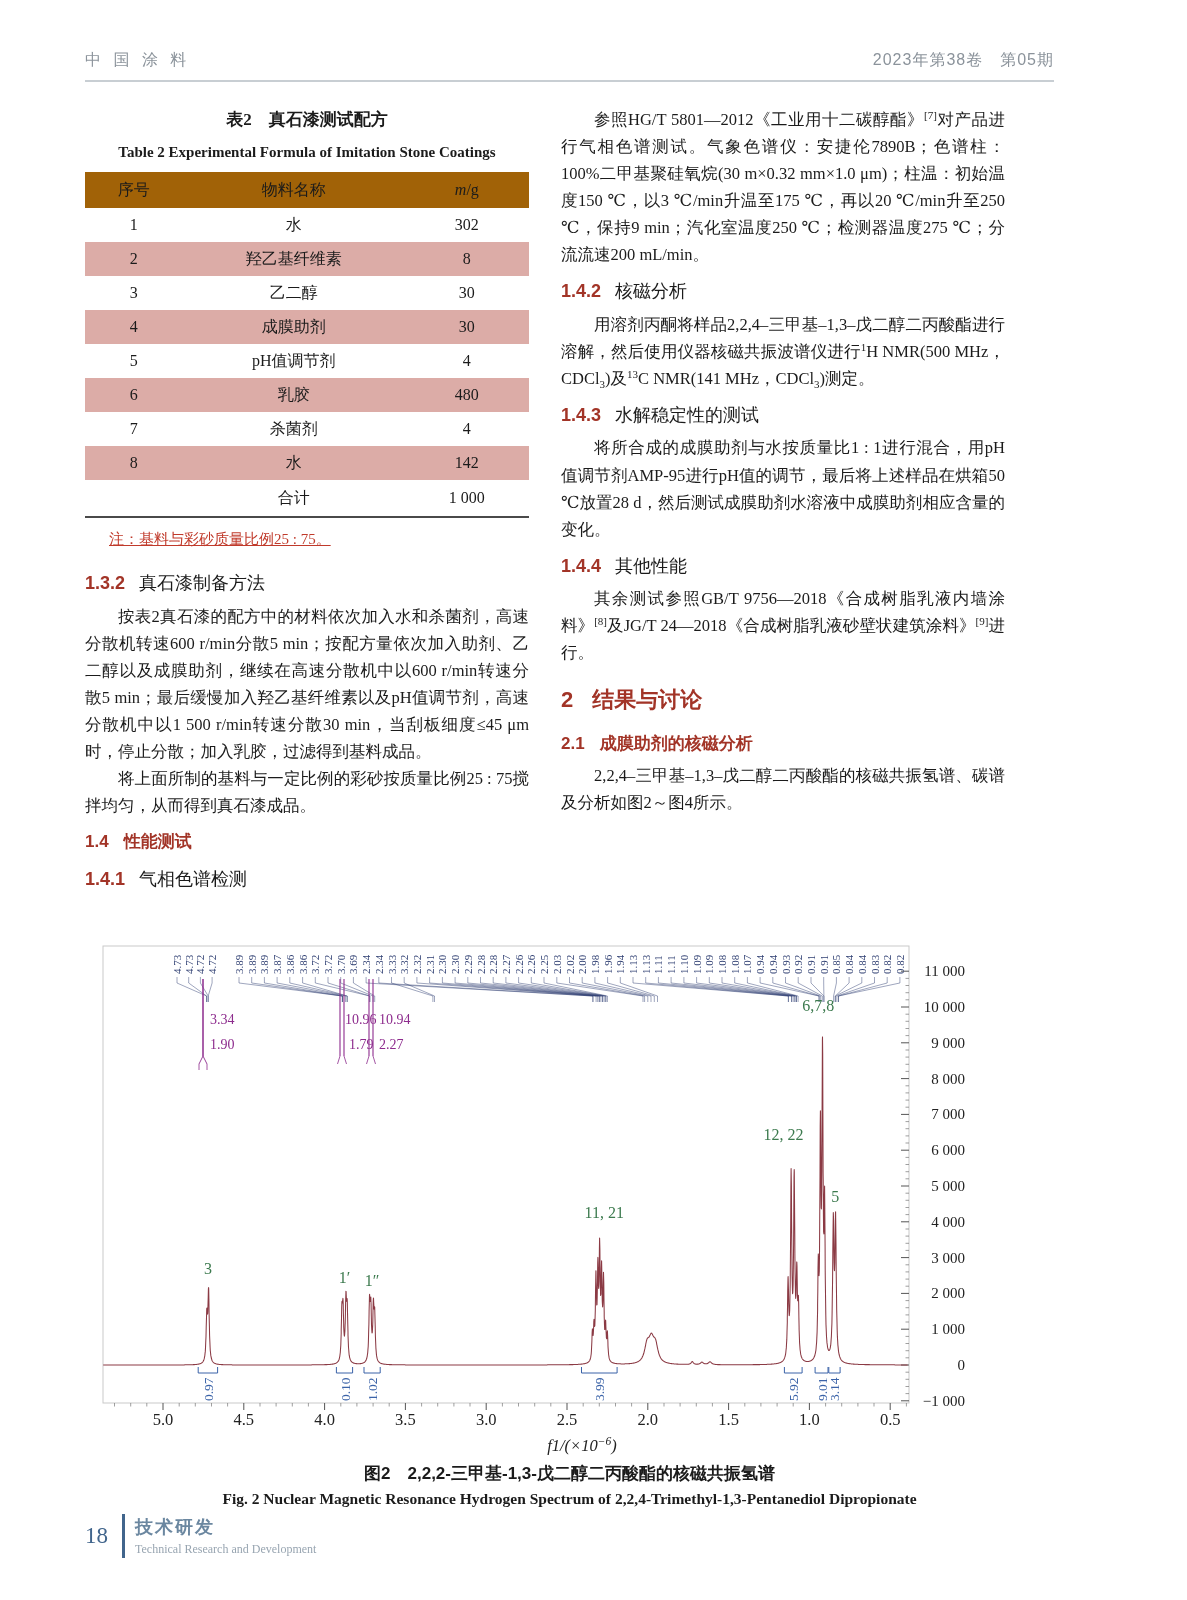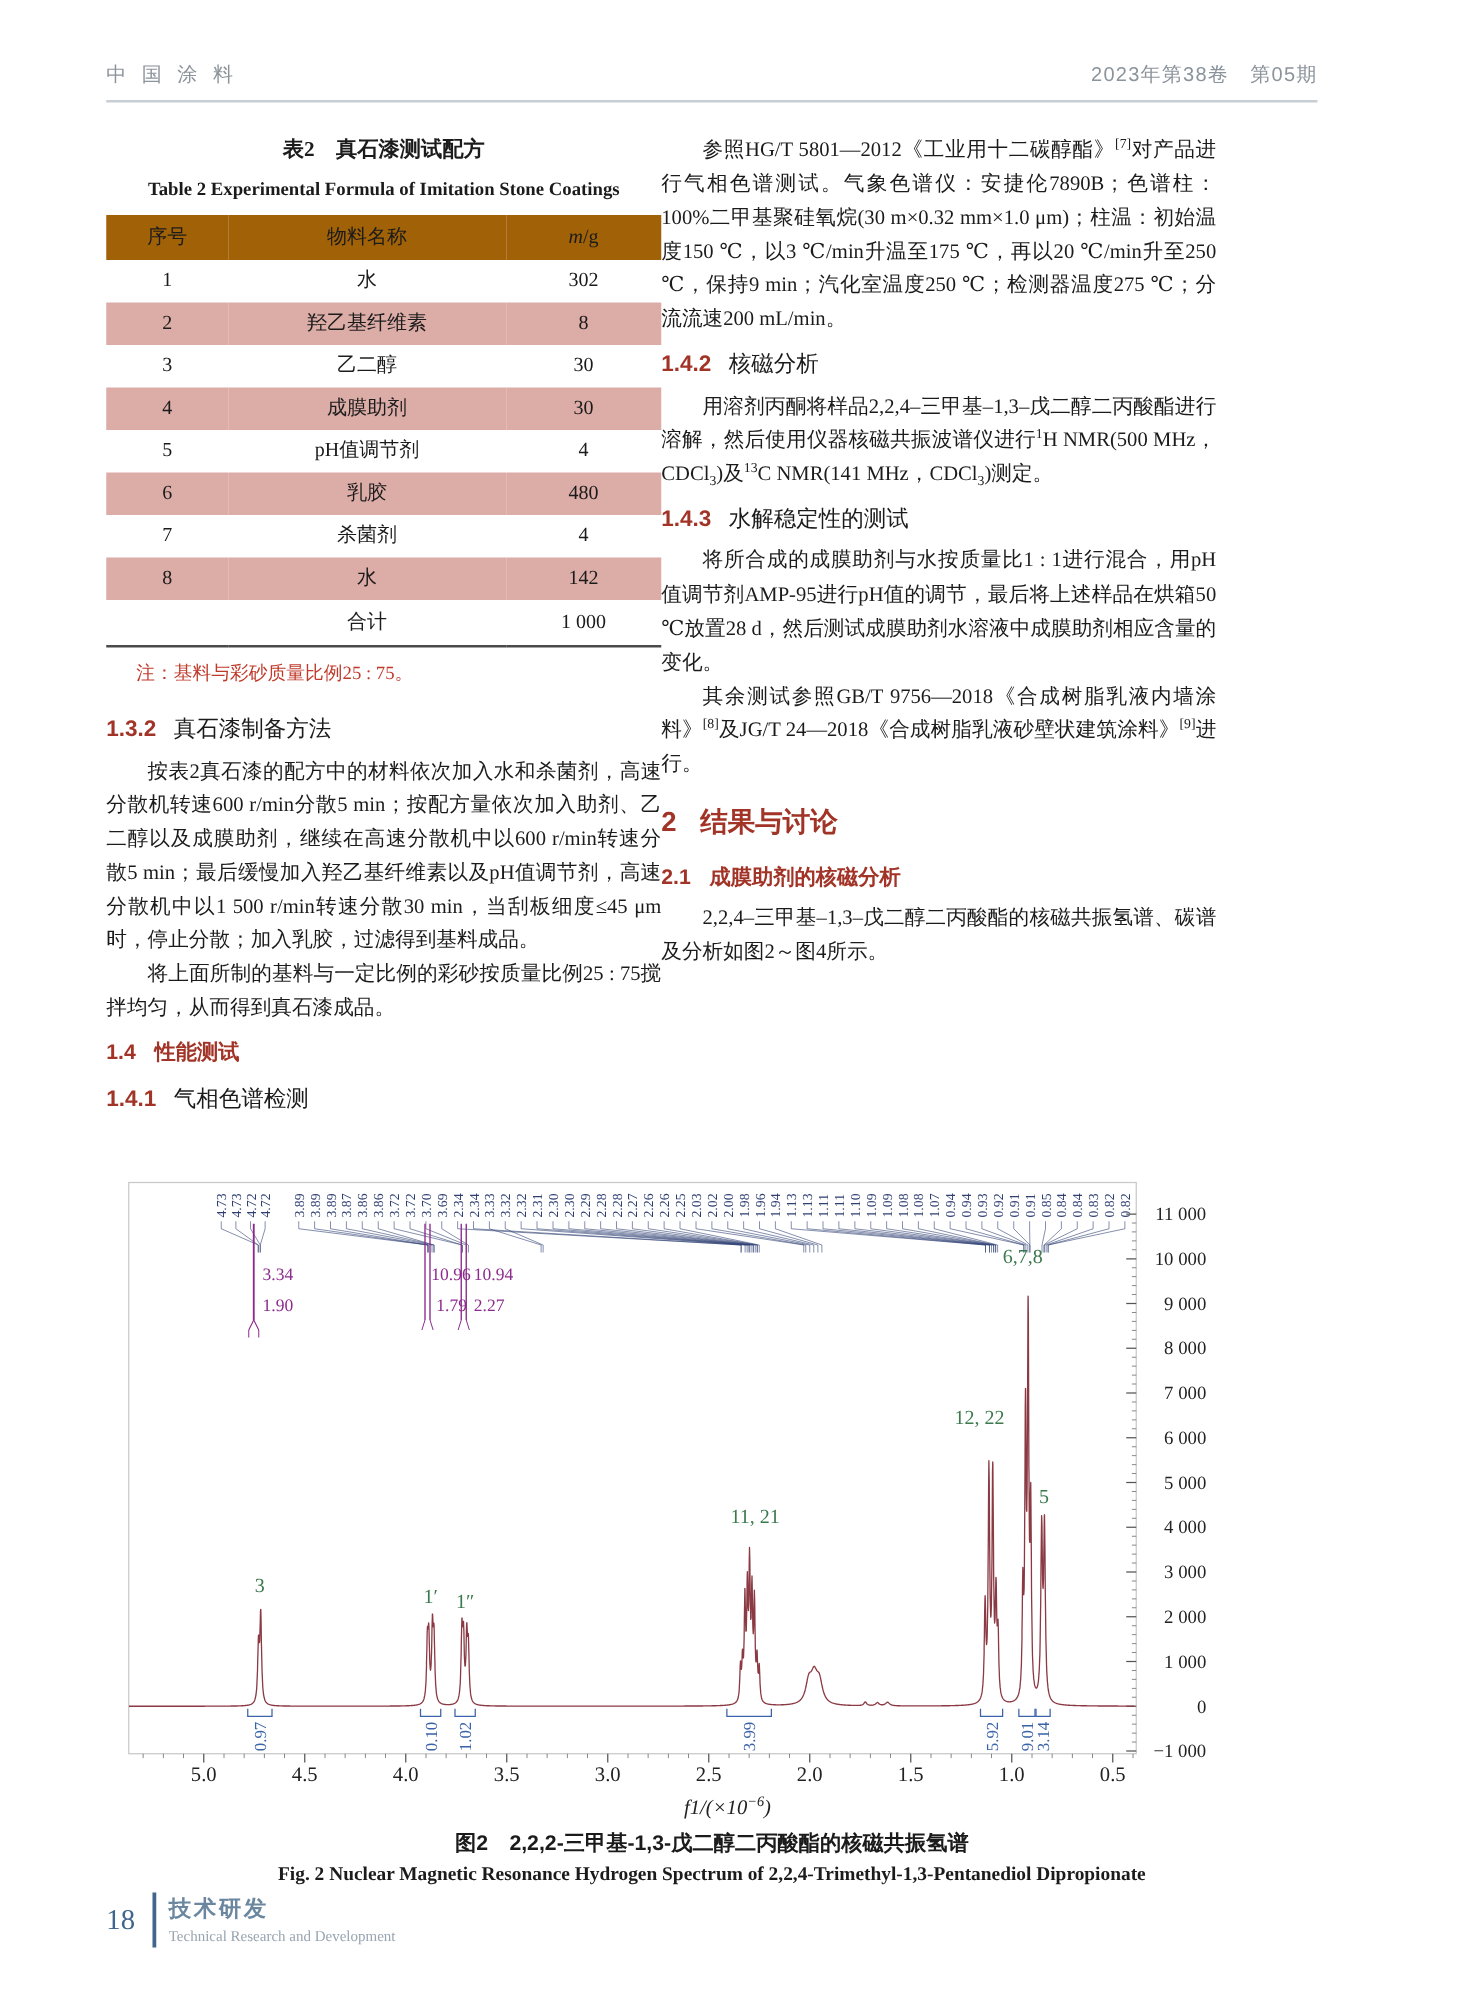--- a/index.html
+++ b/index.html
@@ -4,31 +4,31 @@
 <style>
   html,body{margin:0;padding:0;background:#ffffff;}
   .page{position:relative;width:1187px;height:1600px;box-sizing:border-box;
     padding:50px 133px 42px 85px;display:flex;flex-direction:column;overflow:hidden;
     font-family:"Liberation Serif","DejaVu Serif",serif;color:#1b1b1b;}
   .header{display:flex;justify-content:space-between;align-items:flex-end;
     color:#8b939b;font-size:16px;padding-bottom:9px;border-bottom:2px solid #c8ced3;
     font-family:"Liberation Sans","DejaVu Sans",sans-serif;}
   .journal{letter-spacing:4px;}
   .issue{letter-spacing:1px;}
-  .cols{display:flex;margin-top:24px;}
+  .cols{display:flex;gap:32px;margin-top:24px;}
   .col{width:444px;font-size:16.5px;line-height:1.64;text-align:justify;}
   p.body{margin:0;text-indent:2em;}
   .tbl-title-zh{text-align:center;font-weight:700;font-size:17px;margin:0 0 6px 0;}
   .tbl-title-en{text-align:center;font-weight:700;font-size:15px;margin:0 0 8px 0;}
   table.ftable{width:100%;border-collapse:collapse;text-align:center;font-size:16px;line-height:1.25;}
   .ftable th{background:#a16207;font-weight:400;padding:8px 2px;}
   .ftable td{padding:7px 2px;}
   .ftable tbody tr.alt{background:#dcaca7;}
   .ftable tfoot td{border-bottom:2px solid #4a4a4a;padding:8px 2px;}
-  .note{color:#c03a2b;font-size:15px;margin:9px 0 17px 24px;}
+  .note{color:#c03a2b;font-size:15px;margin:9px 0 17px 24px;text-decoration:underline;}
   .h3{margin:9px 0 4px 0;font-size:18px;}
   .h3 .num{color:#a23427;font-weight:700;font-family:"Liberation Sans","DejaVu Sans",sans-serif;margin-right:14px;}
   .h2{margin:9px 0 4px 0;font-size:17px;font-weight:700;color:#a23427;}
   .h2 .num{font-family:"Liberation Sans","DejaVu Sans",sans-serif;margin-right:15px;}
   .h1{margin:16px 0 12px 0;font-size:22px;font-weight:700;color:#a23427;}
   .h1 .num{font-family:"Liberation Sans","DejaVu Sans",sans-serif;margin-right:19px;}
   sup,sub{font-size:11px;line-height:0;}
   .chart-block{margin-top:8px;}
   .chart-wrap{margin-left:12px;}
   .cap-zh{text-align:center;font-weight:700;font-size:17px;margin-top:0px;
@@ -137,20 +137,23 @@
     <div class="col">
       <p class="body"><span>参照HG/T 5801—2012《工业用十二碳醇酯》</span><sup>[7]</sup><span>对产品进行气相色谱测试。气象色谱仪：安捷伦7890B；色谱柱：100%二甲基聚硅氧烷(30 m×0.32 mm×1.0 μm)；柱温：初始温度150 ℃，以3 ℃/min升温至175 ℃，再以20 ℃/min升至250 ℃，保持9 min；汽化室温度250 ℃；检测器温度275 ℃；分流流速200 mL/min。</span></p>
       <div class="h3">
         <span class="num">1.4.2</span><span>核磁分析</span>
       </div>
       <p class="body"><span>用溶剂丙酮将样品2,2,4–三甲基–1,3–戊二醇二丙酸酯进行溶解，然后使用仪器核磁共振波谱仪进行</span><sup>1</sup><span>H NMR(500 MHz，CDCl</span><sub>3</sub><span>)及</span><sup>13</sup><span>C NMR(141 MHz，CDCl</span><sub>3</sub><span>)测定。</span></p>
       <div class="h3">
         <span class="num">1.4.3</span><span>水解稳定性的测试</span>
       </div>
       <p class="body">将所合成的成膜助剂与水按质量比1 : 1进行混合，用pH值调节剂AMP-95进行pH值的调节，最后将上述样品在烘箱50 ℃放置28 d，然后测试成膜助剂水溶液中成膜助剂相应含量的变化。</p>
+      <div class="h3">
+        <span class="num">1.4.4</span><span>其他性能</span>
+      </div>
       <p class="body"><span>其余测试参照GB/T 9756—2018《合成树脂乳液内墙涂料》</span><sup>[8]</sup><span>及JG/T 24—2018《合成树脂乳液砂壁状建筑涂料》</span><sup>[9]</sup><span>进行。</span></p>
       <div class="h1">
         <span class="num">2</span><span>结果与讨论</span>
       </div>
       <div class="h2">
         <span class="num">2.1</span><span>成膜助剂的核磁分析</span>
       </div>
       <p class="body">2,2,4–三甲基–1,3–戊二醇二丙酸酯的核磁共振氢谱、碳谱及分析如图2～图4所示。</p>
     </div>
   </div>

